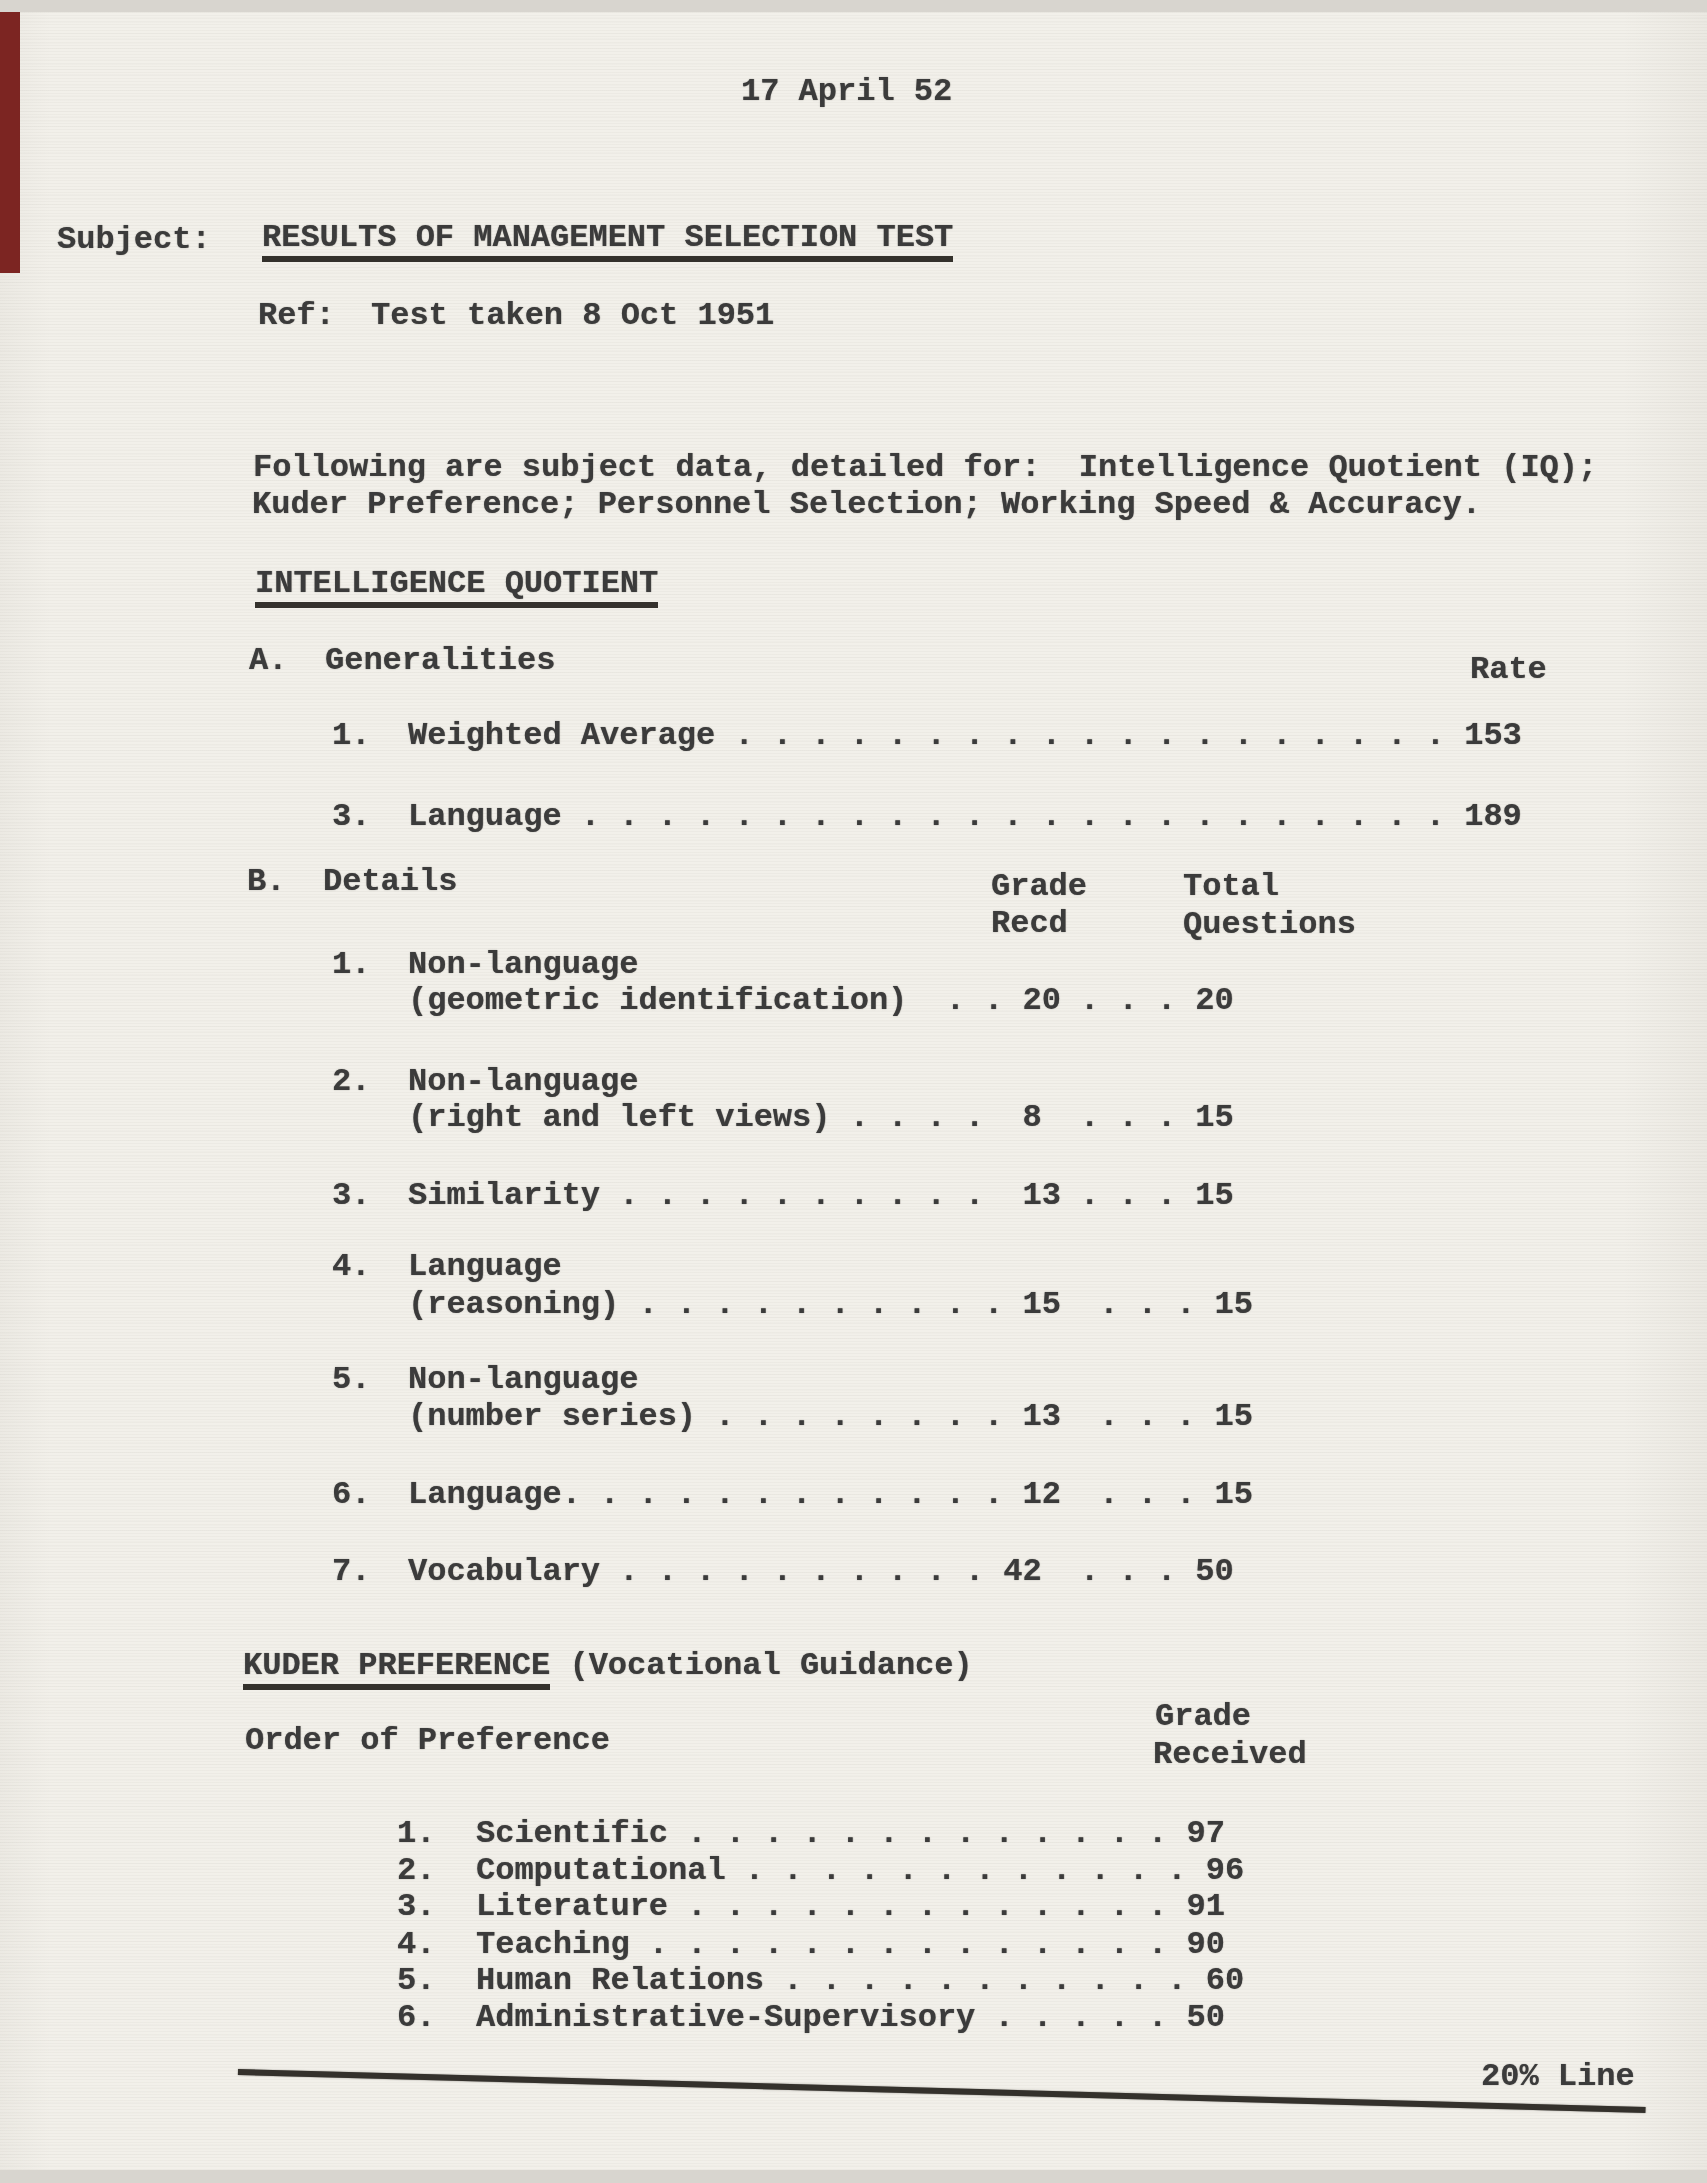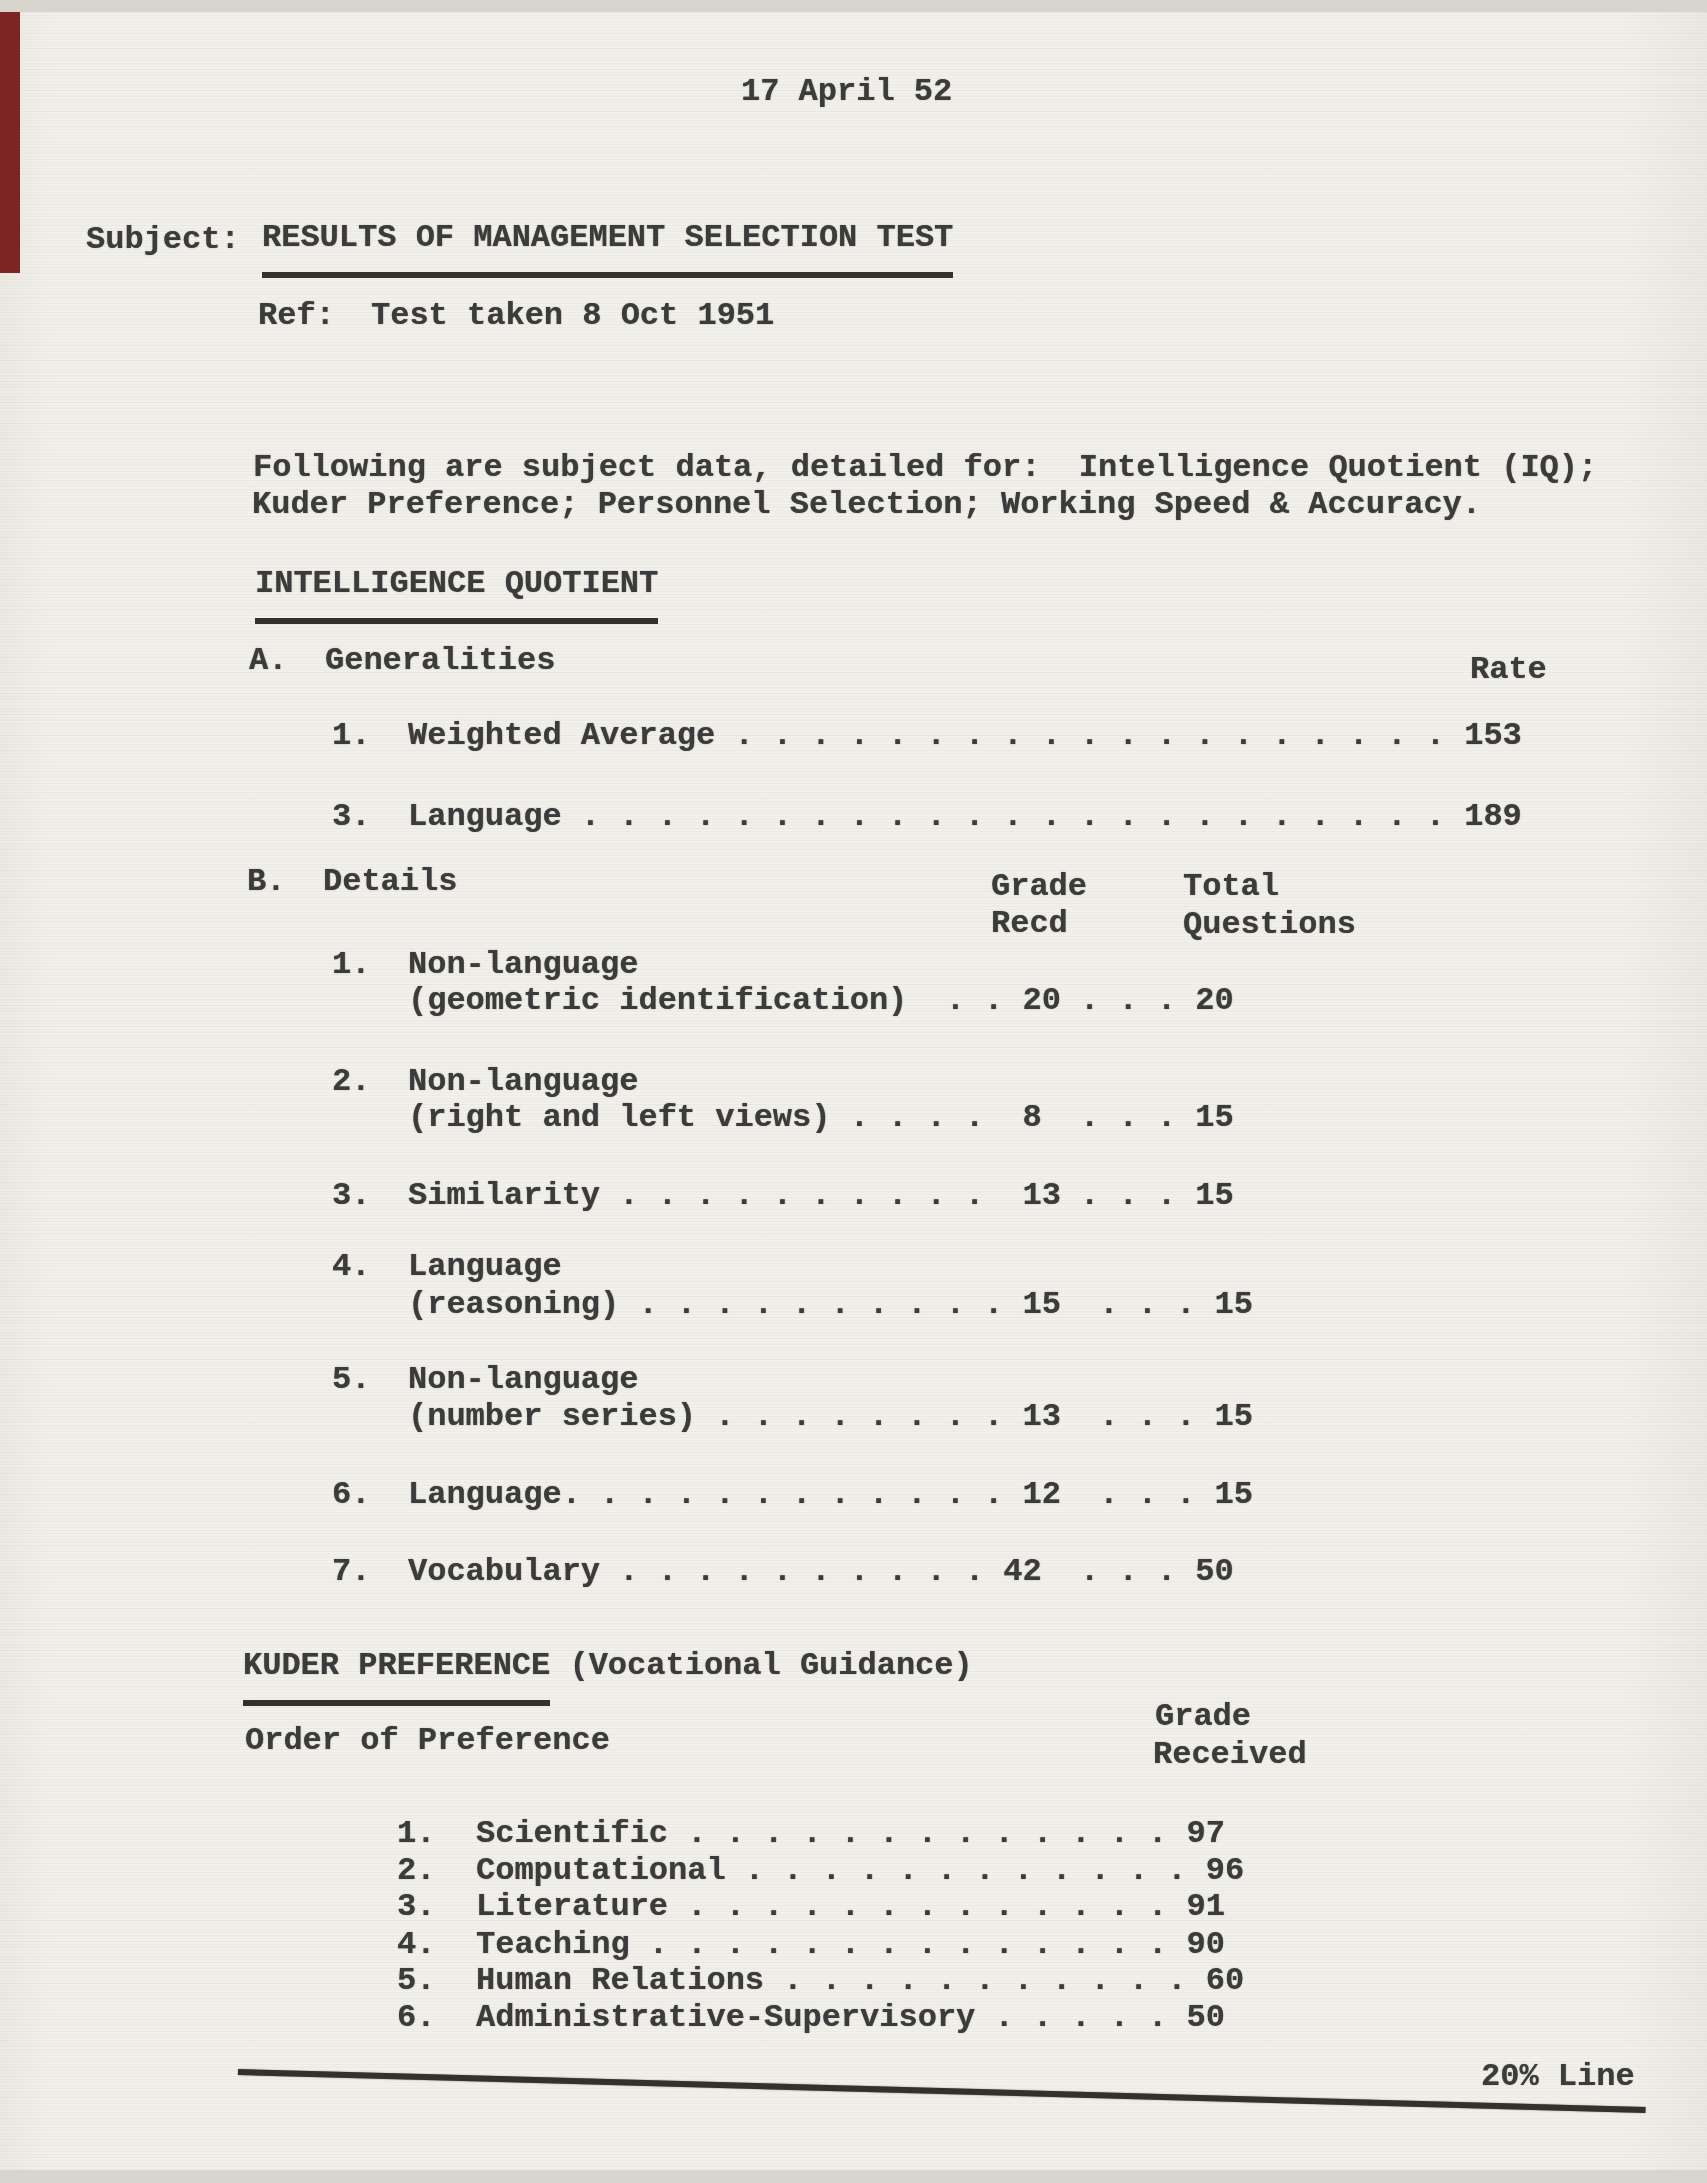--- a/index.html
+++ b/index.html
@@ -22,21 +22,21 @@
     line-height:32px;
     font-weight:700;
     color:var(--ink,#3b3b3b);
     white-space:pre;
     text-shadow:0 0 1.2px rgba(62,58,54,0.55), 0.4px 0.4px 0.4px rgba(62,58,54,0.28);
     letter-spacing:0;
   }
   .ul-heavy{
     display:inline-block;
     border-bottom:6.7px solid var(--rule,#34312c);
-    padding-bottom:18px;
+    padding-bottom:2px;
   }
   .numcol{display:inline-block;width:76px;}
   .numcol-k{display:inline-block;width:79px;}
   .seccol{display:inline-block;width:76px;}
   .edge{
     position:absolute;left:0;top:0;width:19.5px;height:261px;
     background:var(--edge,#7c2522);
   }
   .rule{
     position:absolute;
@@ -49,21 +49,21 @@
 </style>
 </head>
 <body>
 
 <div id="page">
 
   <div class="edge"></div>
 
   <div class="line" style="left:741px;top:64px">17 April 52</div>
 
-  <div class="line" style="left:86px;top:212px">Subject:</div>
+  <div class="line" style="left:57px;top:212px">Subject:</div>
   <div class="line" style="left:262px;top:210px"><span class="ul-heavy">RESULTS OF MANAGEMENT SELECTION TEST</span></div>
 
   <div class="line" style="left:258px;top:288px">Ref:</div>
   <div class="line" style="left:371px;top:288px">Test taken 8 Oct 1951</div>
 
   <div class="line" style="left:253px;top:440px">Following are subject data, detailed for:  Intelligence Quotient (IQ);</div>
   <div class="line" style="left:252px;top:477px">Kuder Preference; Personnel Selection; Working Speed &amp; Accuracy.</div>
 
   <div class="line" style="left:255px;top:556px"><span class="ul-heavy">INTELLIGENCE QUOTIENT</span></div>
 

